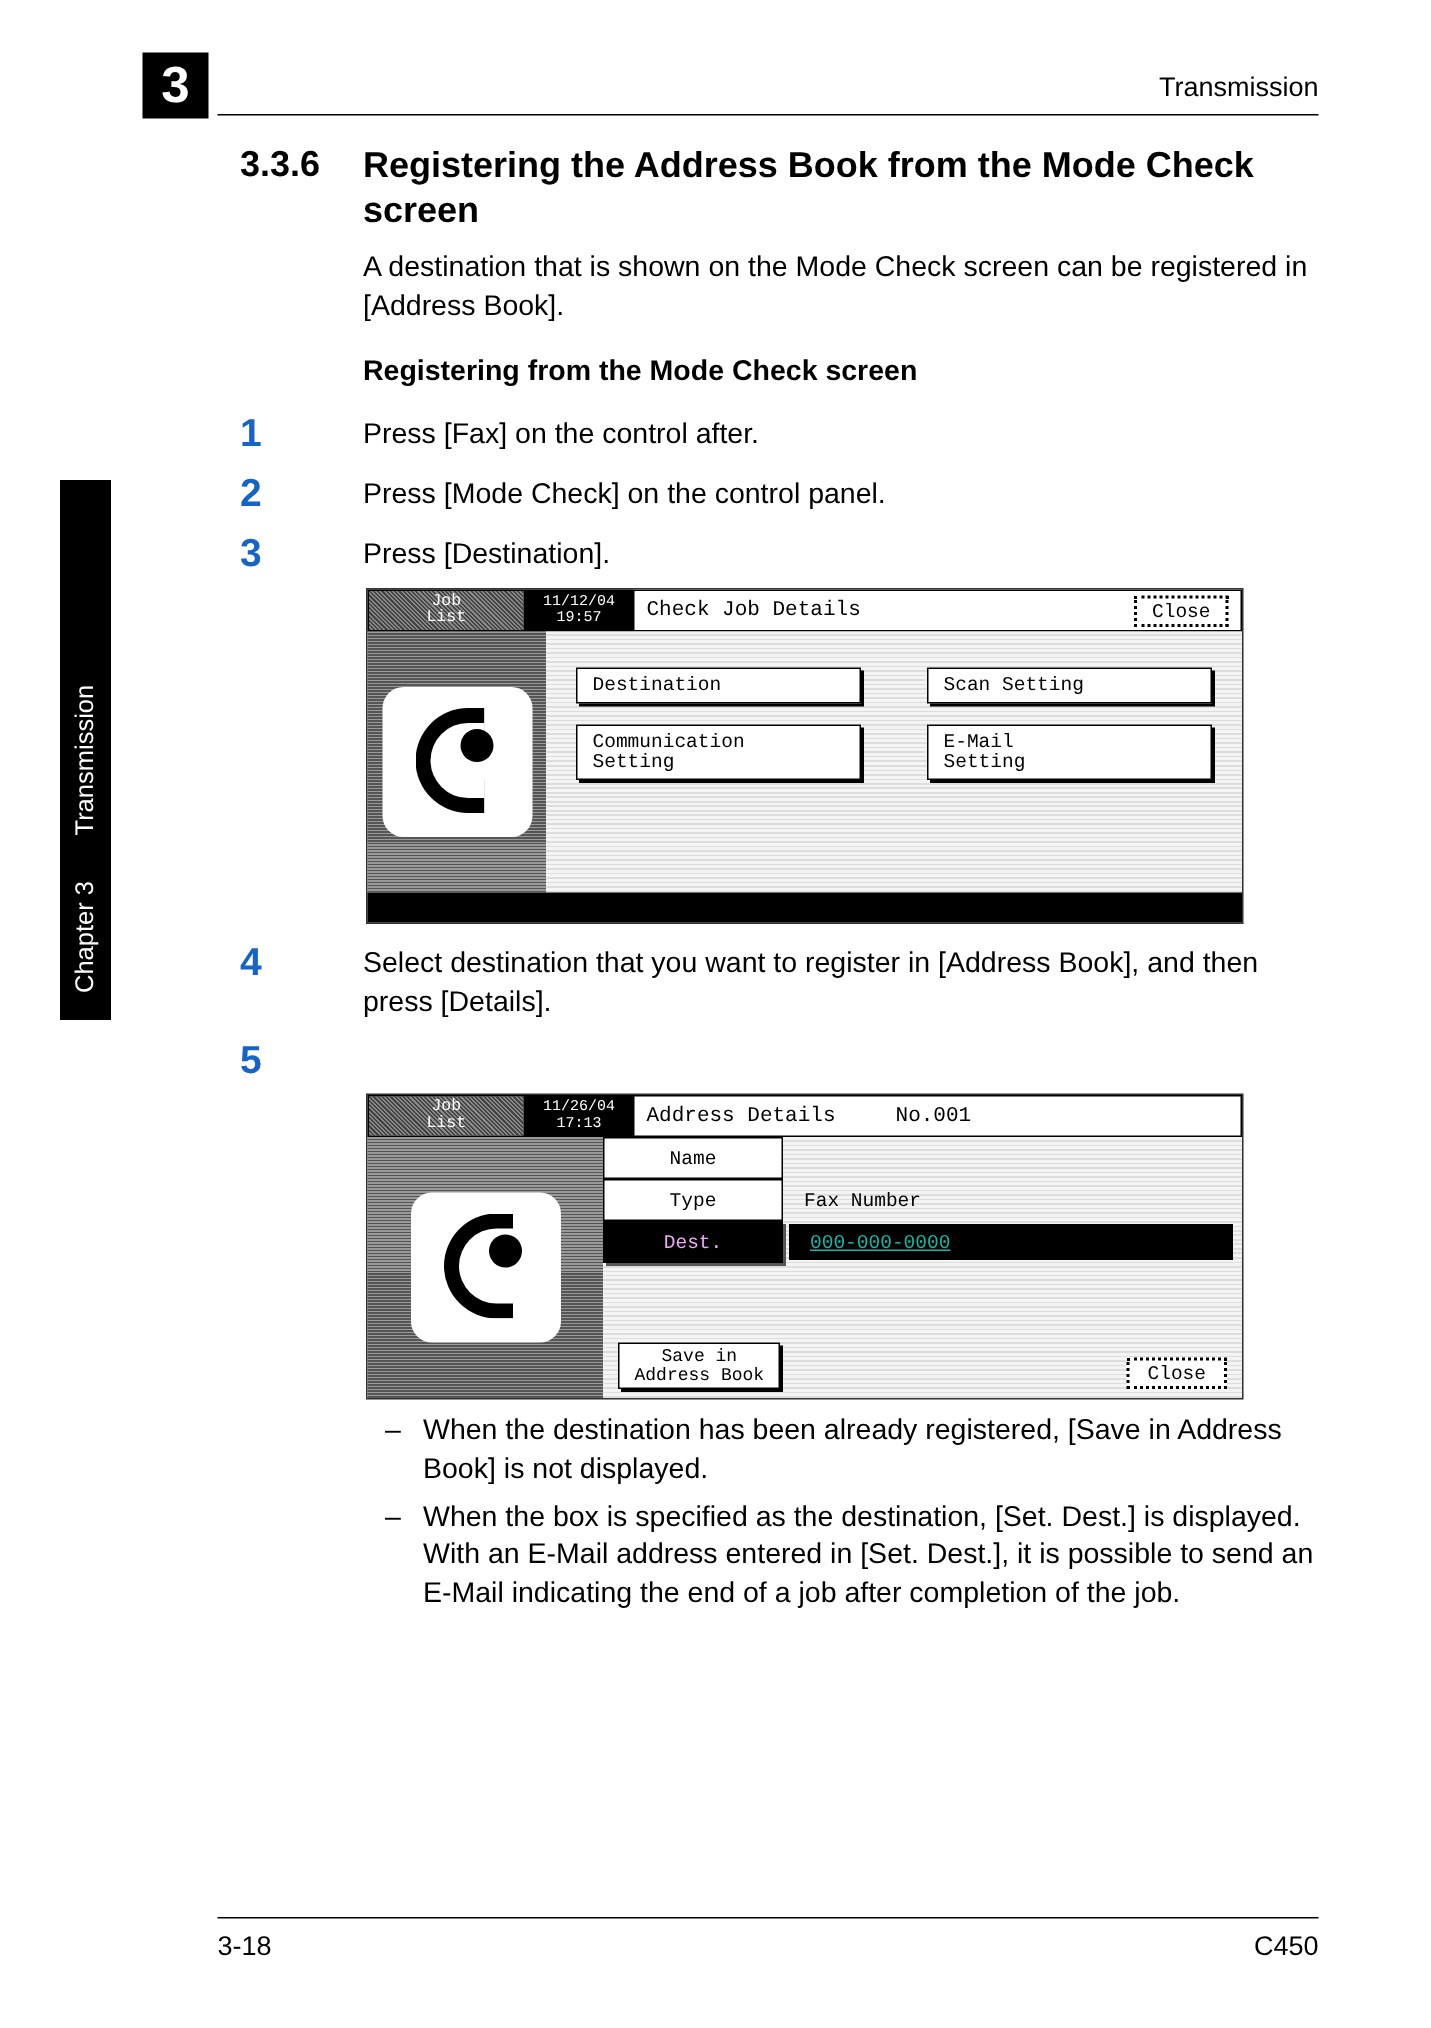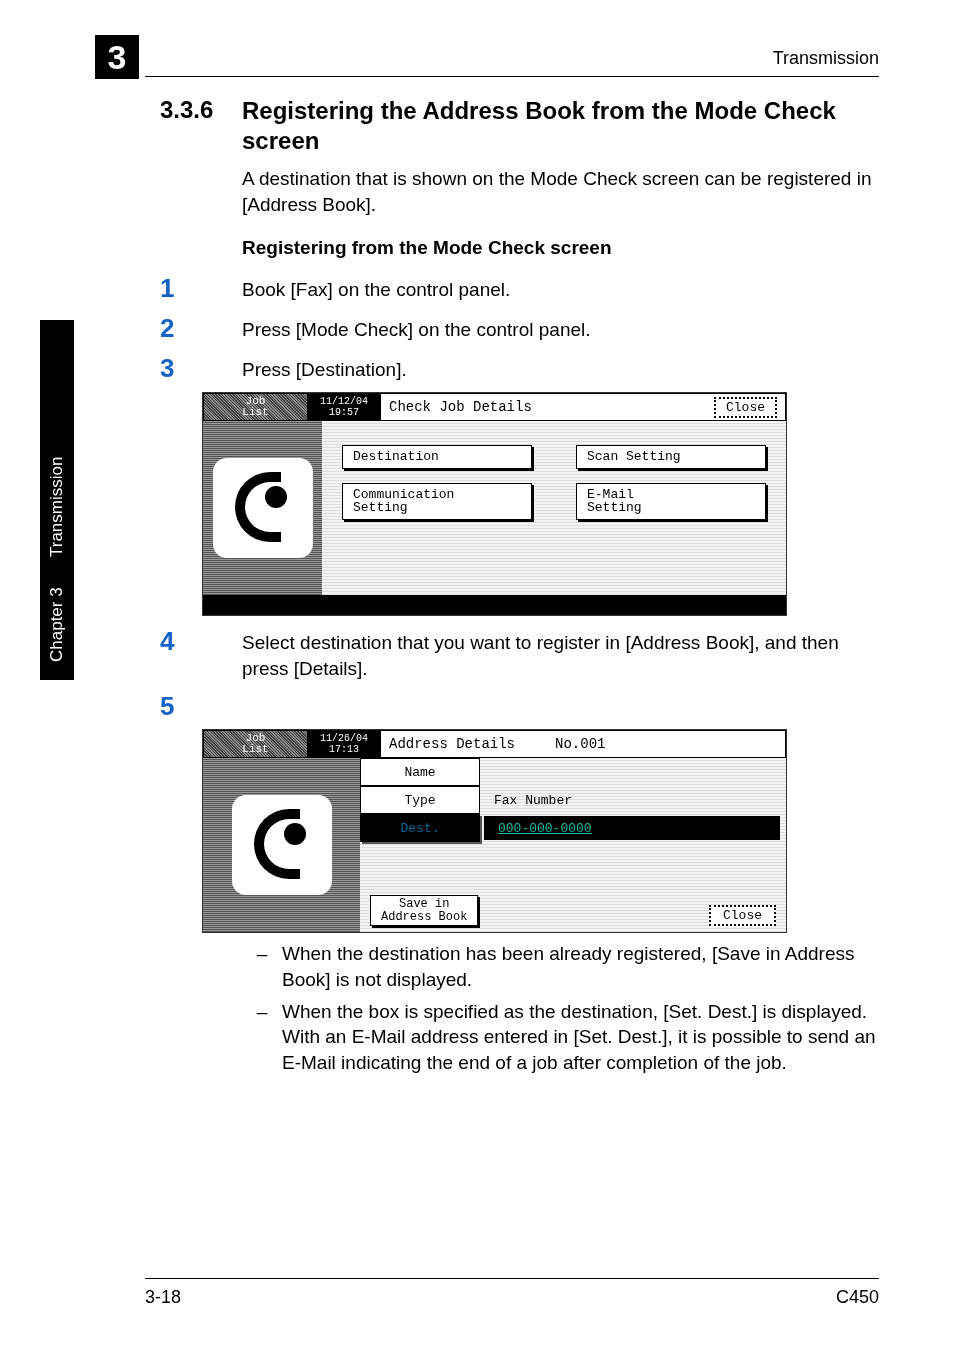--- a/index.html
+++ b/index.html
@@ -110,21 +110,21 @@
     font-weight: bold;
     line-height: 1;
     padding-top: 2px;
   }
   .step-text {
     font-size: 19px;
     line-height: 1.35;
     padding-top: 4px;
   }
   .screenshot-wrap {
-    margin-left: 42px;
+    margin-left: 84px;
     margin-top: 6px;
     margin-bottom: 8px;
   }
   .lcd {
     width: 585px;
     border: 1px solid #333;
     background: #e6e6e6;
     font-family: "Courier New", monospace;
     display: flex;
     flex-direction: column;
@@ -254,21 +254,21 @@
     background:#fff;
     border:1px solid #000;
     font-size:13px;
     display:flex;
     align-items:center;
     justify-content:center;
     box-sizing:border-box;
   }
   .field-label.sel {
     background:#000;
-    color:#0369a1;
+    color:#f0abfc;
     box-shadow: 2px 2px 0 #555;
     text-align: center;
   }
   .field-val {
     flex:1;
     font-size:13px;
     display:flex;
     align-items:center;
     padding-left:14px;
   }
@@ -343,21 +343,21 @@
       <div class="sec-num">3.3.6</div>
       <div class="sec-title">Registering the Address Book from the Mode Check screen</div>
     </div>
 
     <div class="body-p">A destination that is shown on the Mode Check screen can be registered in [Address Book].</div>
 
     <div class="sub-h">Registering from the Mode Check screen</div>
 
     <div class="step-row">
       <div class="step-num">1</div>
-      <div class="step-text">Book [Fax] on the control panel.</div>
+      <div class="step-text">Press [Fax] on the control after.</div>
     </div>
     <div class="step-row">
       <div class="step-num">2</div>
       <div class="step-text">Press [Mode Check] on the control panel.</div>
     </div>
     <div class="step-row">
       <div class="step-num">3</div>
       <div class="step-text">Press [Destination].</div>
     </div>
 

